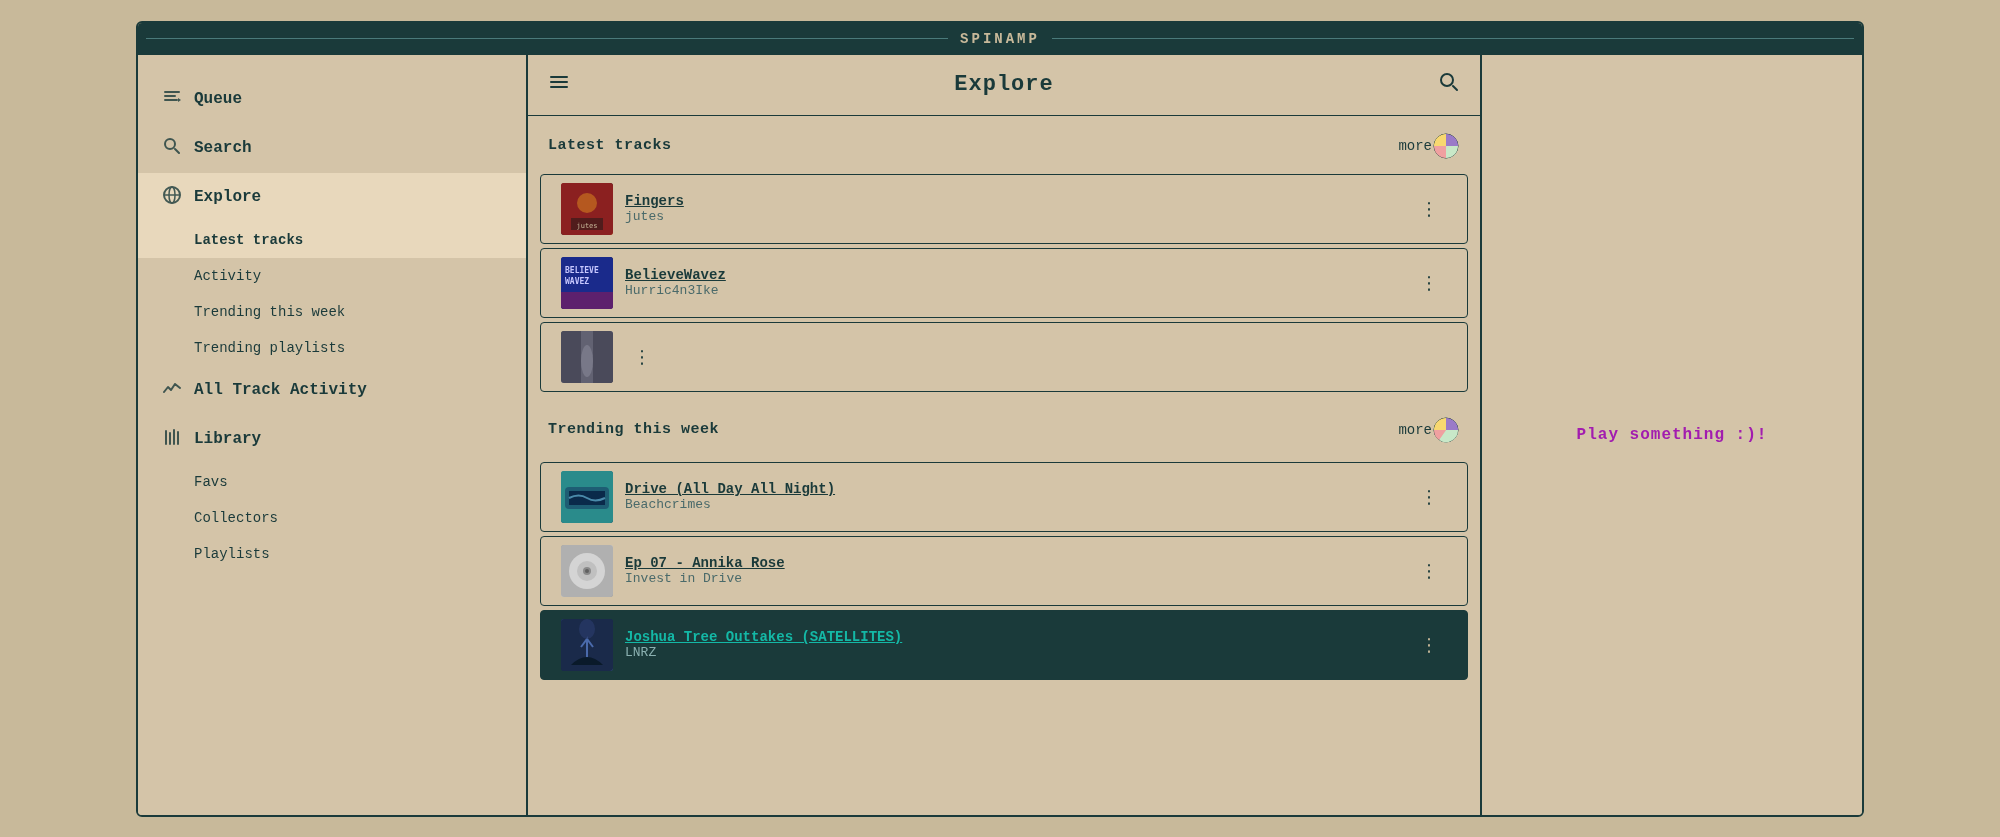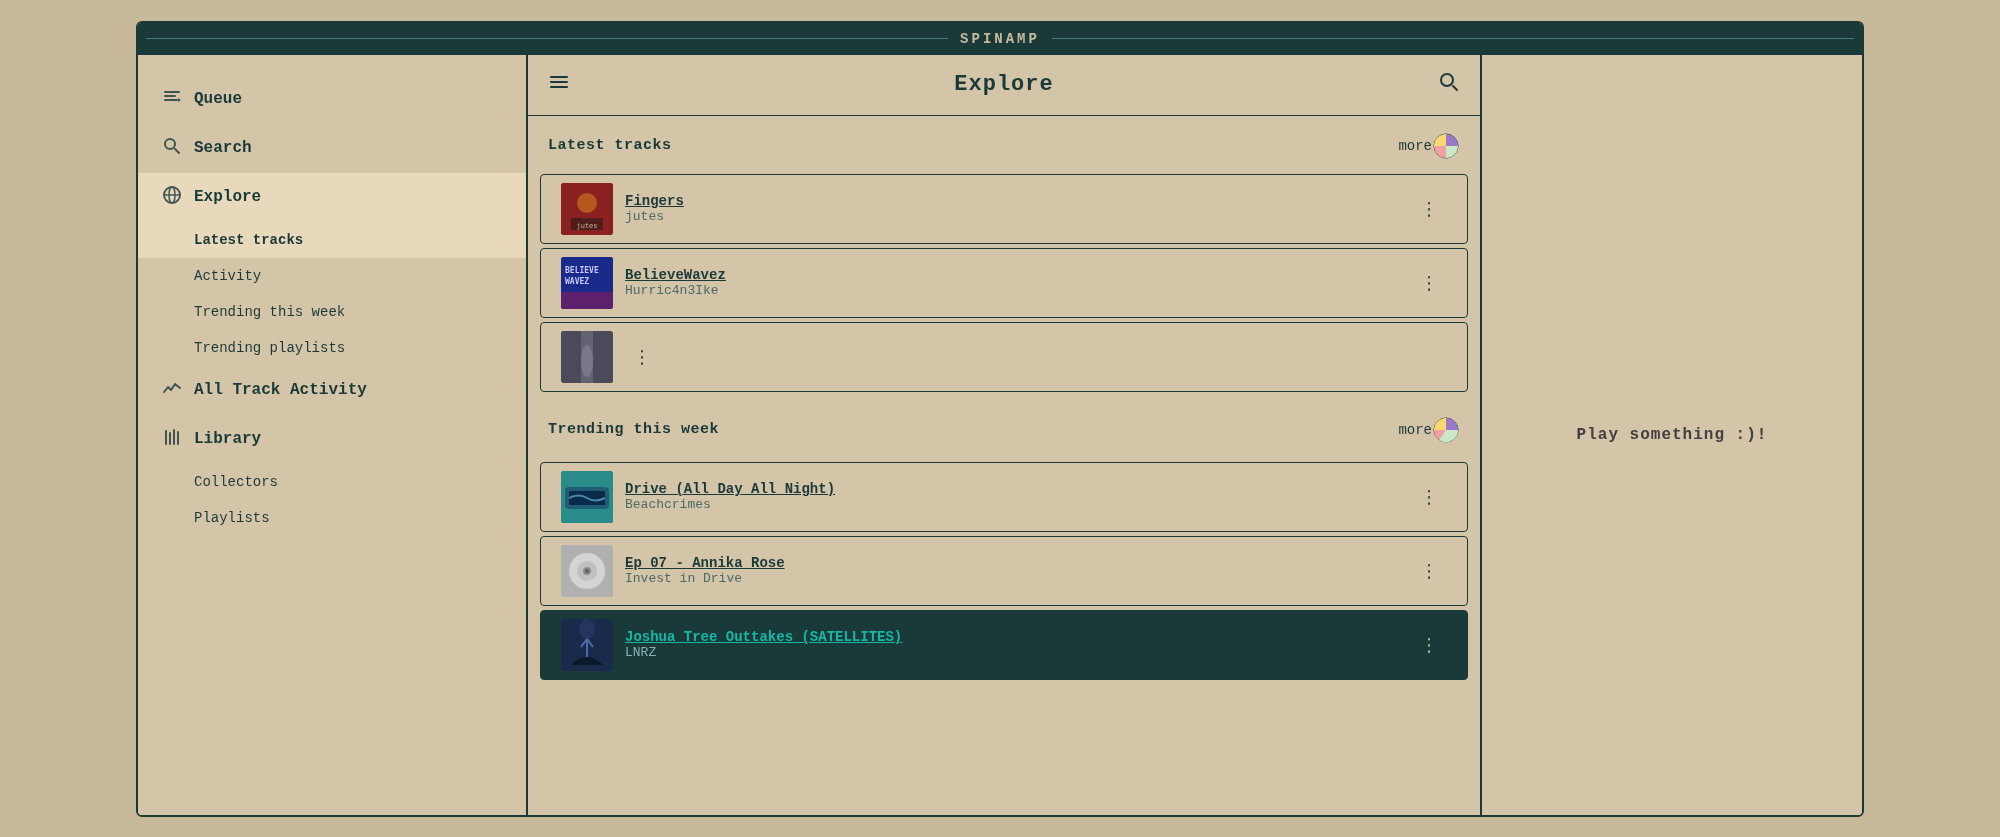--- a/index.html
+++ b/index.html
@@ -239,21 +239,21 @@
       min-width: 380px;
       background: #d4c4a8;
       display: flex;
       align-items: center;
       justify-content: center;
     }
 
     .play-something {
       font-size: 16px;
       font-weight: bold;
-      color: #404040;
+      color: #a21caf;
       font-family: 'Courier New', monospace;
       letter-spacing: 1px;
     }
 
     
     .thumb-fingers { background: linear-gradient(135deg, #8b2020 0%, #2a1a1a 50%, #c87020 100%); }
     .thumb-believe { background: linear-gradient(135deg, #1a2a8b 0%, #0a0a2a 50%, #8b1a5a 100%); }
     .thumb-fall { background: linear-gradient(135deg, #4a4a4a 0%, #8a8a9a 50%, #2a2a3a 100%); }
     .thumb-drive { background: linear-gradient(135deg, #2a8b8b 0%, #1a4a6a 50%, #0a2a4a 100%); }
     .thumb-ep07 { background: linear-gradient(135deg, #9a9a9a 0%, #d4d4d4 50%, #8a8a8a 100%); }
@@ -333,20 +333,23 @@
 
       <div class="sidebar-item">
         <span class="icon">
           <svg width="20" height="20" viewBox="0 0 20 20" fill="none">
             <path d="M4 4v13M8 6v11M12 3v14M16 5v12" stroke="#1a3a3a" stroke-width="2" stroke-linecap="round"></path>
           </svg>
         </span>
         <span>Library</span>
       </div>
 
+      <div class="sidebar-sub-item">
+        <span>Favs</span>
+      </div>
       <div class="sidebar-sub-item">
         <span>Collectors</span>
       </div>
       <div class="sidebar-sub-item">
         <span>Playlists</span>
       </div>
 
     </div>
 
     <div class="main-content">

